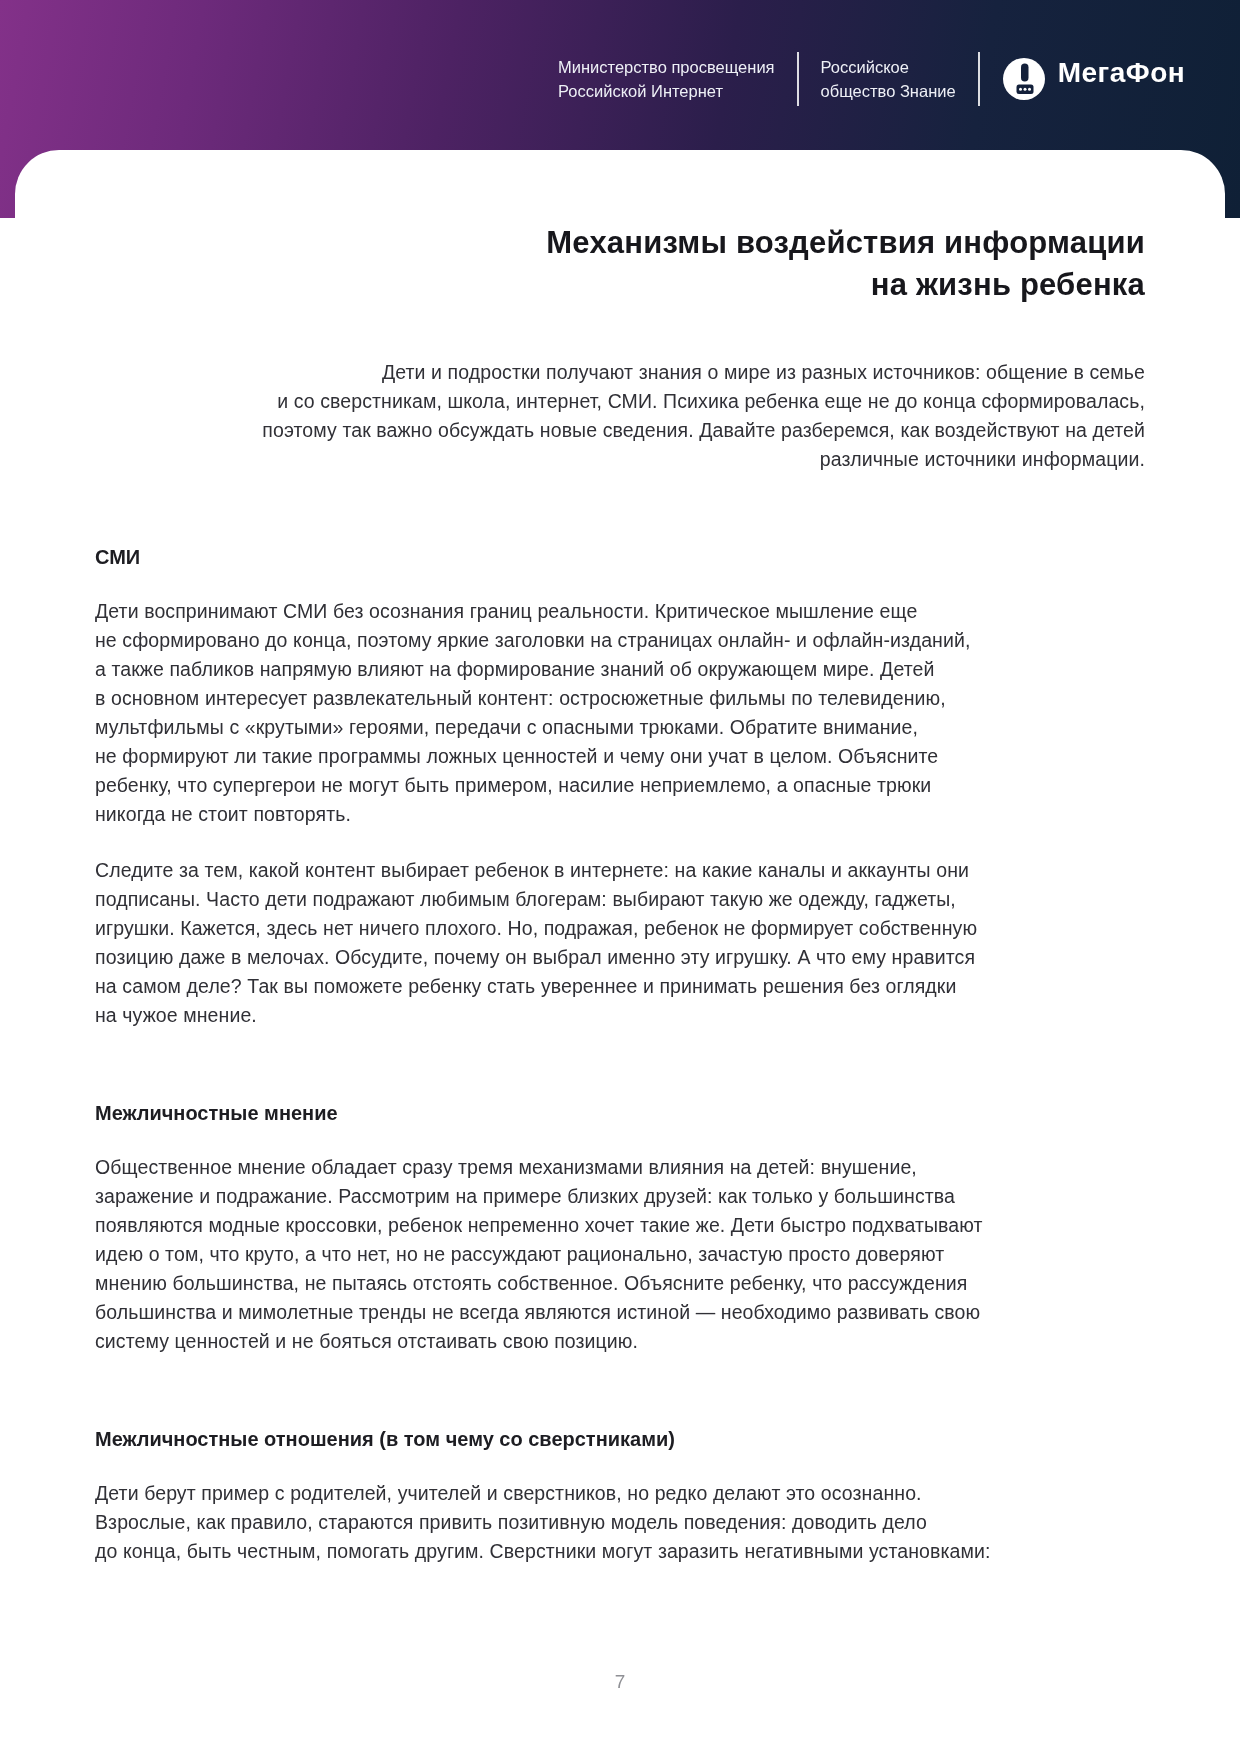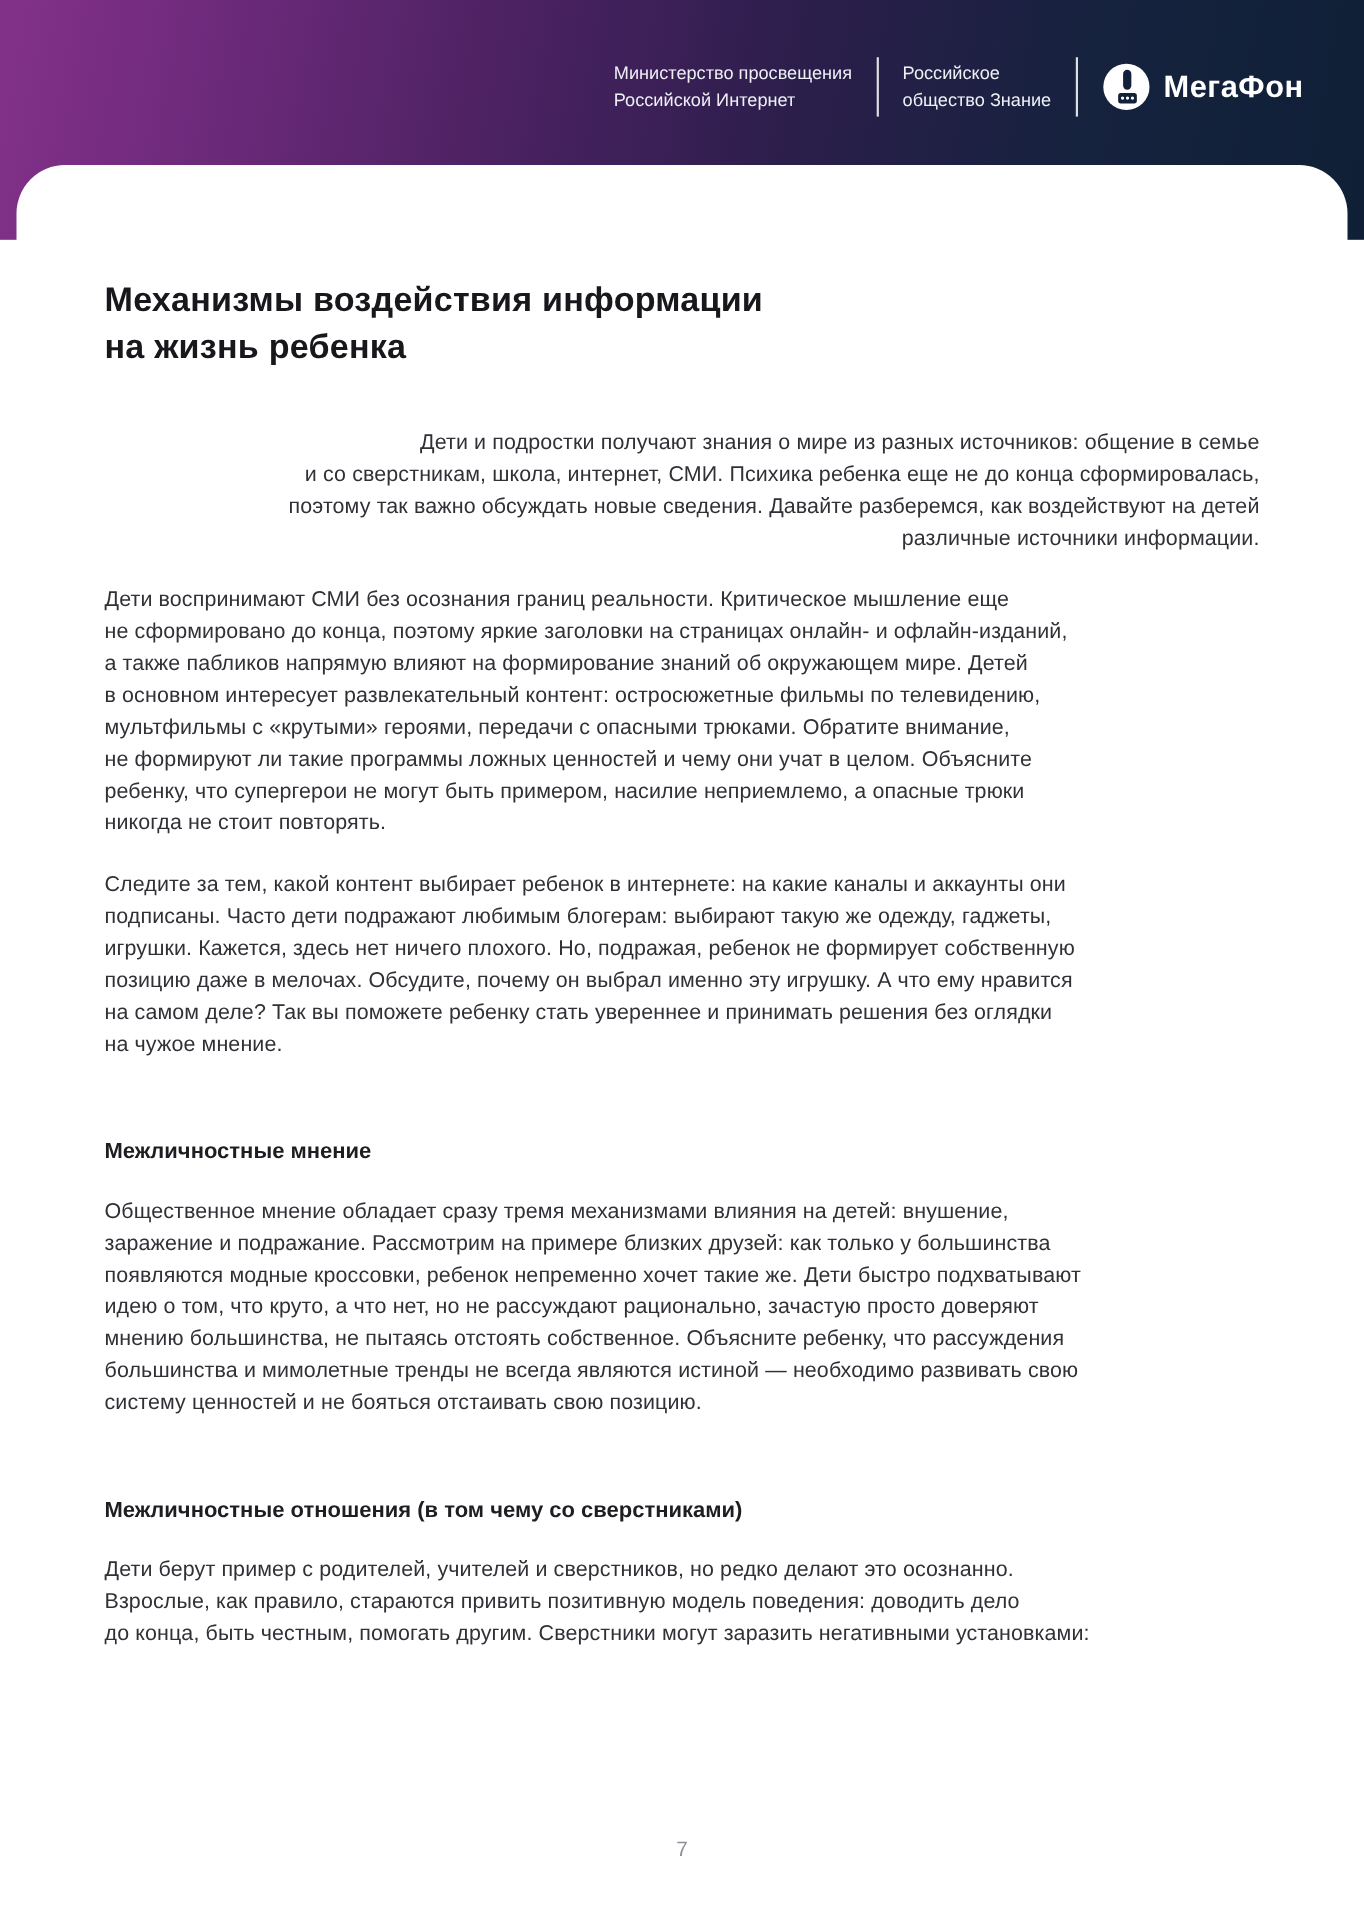--- a/index.html
+++ b/index.html
@@ -46,21 +46,21 @@
     white-space: nowrap;
   }
   .vdiv {
     width: 2px;
     height: 54px;
     background: rgba(255,255,255,0.85);
     flex: none;
   }
   .megafon {
     display: flex;
-    align-items: center;
+    align-items: flex-start;
     gap: 12px;
   }
   .mf-icon { display: inline-flex; flex: none; }
   .mf-text {
     color: #ffffff;
     font-size: 28px;
     font-weight: 700;
     letter-spacing: 0.5px;
     white-space: nowrap;
   }
@@ -70,22 +70,22 @@
     position: absolute;
     top: 150px; left: 15px;
     width: 1210px;
     height: 1605px;
     background: #ffffff;
     border-radius: 44px 44px 0 0;
     box-sizing: border-box;
     padding: 0 80px;
   }
   h1.page-title {
-    margin: 102px 0 0 0;
-    text-align: left;
+    margin: 72px 0 0 0;
+    text-align: right;
     font-size: 31px;
     line-height: 42px;
     font-weight: 700;
     color: #17171c;
     letter-spacing: 0.2px;
   }
   .body-text {
     margin: 0;
     font-size: 19.5px;
     line-height: 29px;
@@ -151,20 +151,21 @@
   <h1 class="page-title">
     <span>Механизмы воздействия информации</span><br>
     <span>на жизнь ребенка</span>
   </h1>
 
   <p class="body-text intro">Дети и подростки получают знания о мире из разных источников: общение в семье
 и со сверстникам, школа, интернет, СМИ. Психика ребенка еще не до конца сформировалась,
 поэтому так важно обсуждать новые сведения. Давайте разберемся, как воздействуют на детей
 различные источники информации.</p>
 
+  <h2 class="section-heading">СМИ</h2>
   <p class="body-text section-body">Дети воспринимают СМИ без осознания границ реальности. Критическое мышление еще
 не сформировано до конца, поэтому яркие заголовки на страницах онлайн- и офлайн-изданий,
 а также пабликов напрямую влияют на формирование знаний об окружающем мире. Детей
 в основном интересует развлекательный контент: остросюжетные фильмы по телевидению,
 мультфильмы с «крутыми» героями, передачи с опасными трюками. Обратите внимание,
 не формируют ли такие программы ложных ценностей и чему они учат в целом. Объясните
 ребенку, что супергерои не могут быть примером, насилие неприемлемо, а опасные трюки
 никогда не стоит повторять.</p>
 
   <p class="body-text section-body">Следите за тем, какой контент выбирает ребенок в интернете: на какие каналы и аккаунты они

